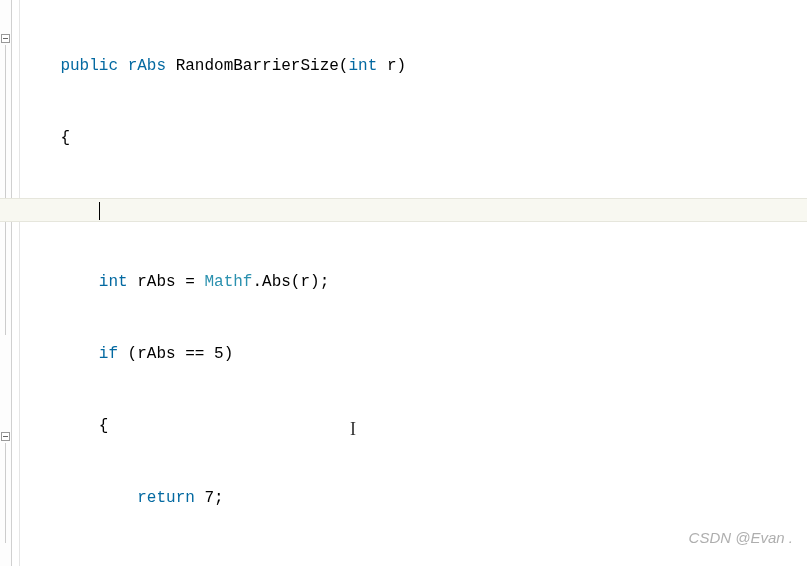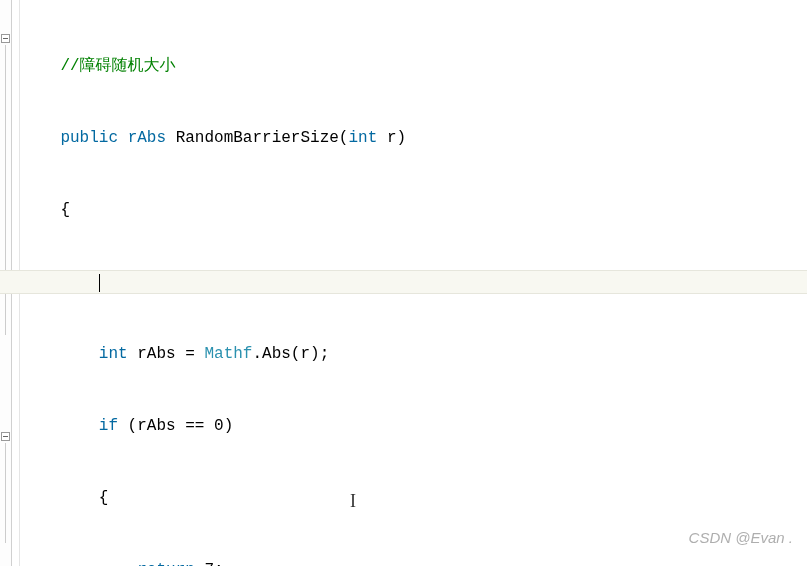--- a/index.html
+++ b/index.html
@@ -99,26 +99,25 @@
 <div class="editor">
   <div class="gutter">
     <div class="fold-marker" style="top:34px;"></div>
     <div class="fold-line" style="top:45px;height:290px;"></div>
     <div class="fold-marker" style="top:432px;"></div>
     <div class="fold-line" style="top:443px;height:100px;"></div>
   </div>
   <div class="gutter2"></div>
 
   <div class="code">
-    <div class="line">    <span class="comment">//障碍随机大小</span></div>
     <div class="line">    <span class="kw">public</span> <span class="kw">rAbs</span><span> RandomBarrierSize</span>(<span class="kw">int</span><span> r</span>)</div>
     <div class="line">    <span>{</span></div>
     <div class="line current-line">        <span class="caret"></span></div>
     <div class="line">        <span class="kw">int</span><span> rAbs = </span><span class="type">Mathf</span><span>.Abs(r);</span></div>
-    <div class="line">        <span class="kw">if</span><span> (rAbs == 0)</span></div>
+    <div class="line">        <span class="kw">if</span><span> (rAbs == 5)</span></div>
     <div class="line">        <span>{</span><span class="ibeam" style="left:328px;top:3px;">I</span></div>
     <div class="line">            <span class="kw">return</span><span> 7;</span></div>
     
     
     
     
     
     
     
     

